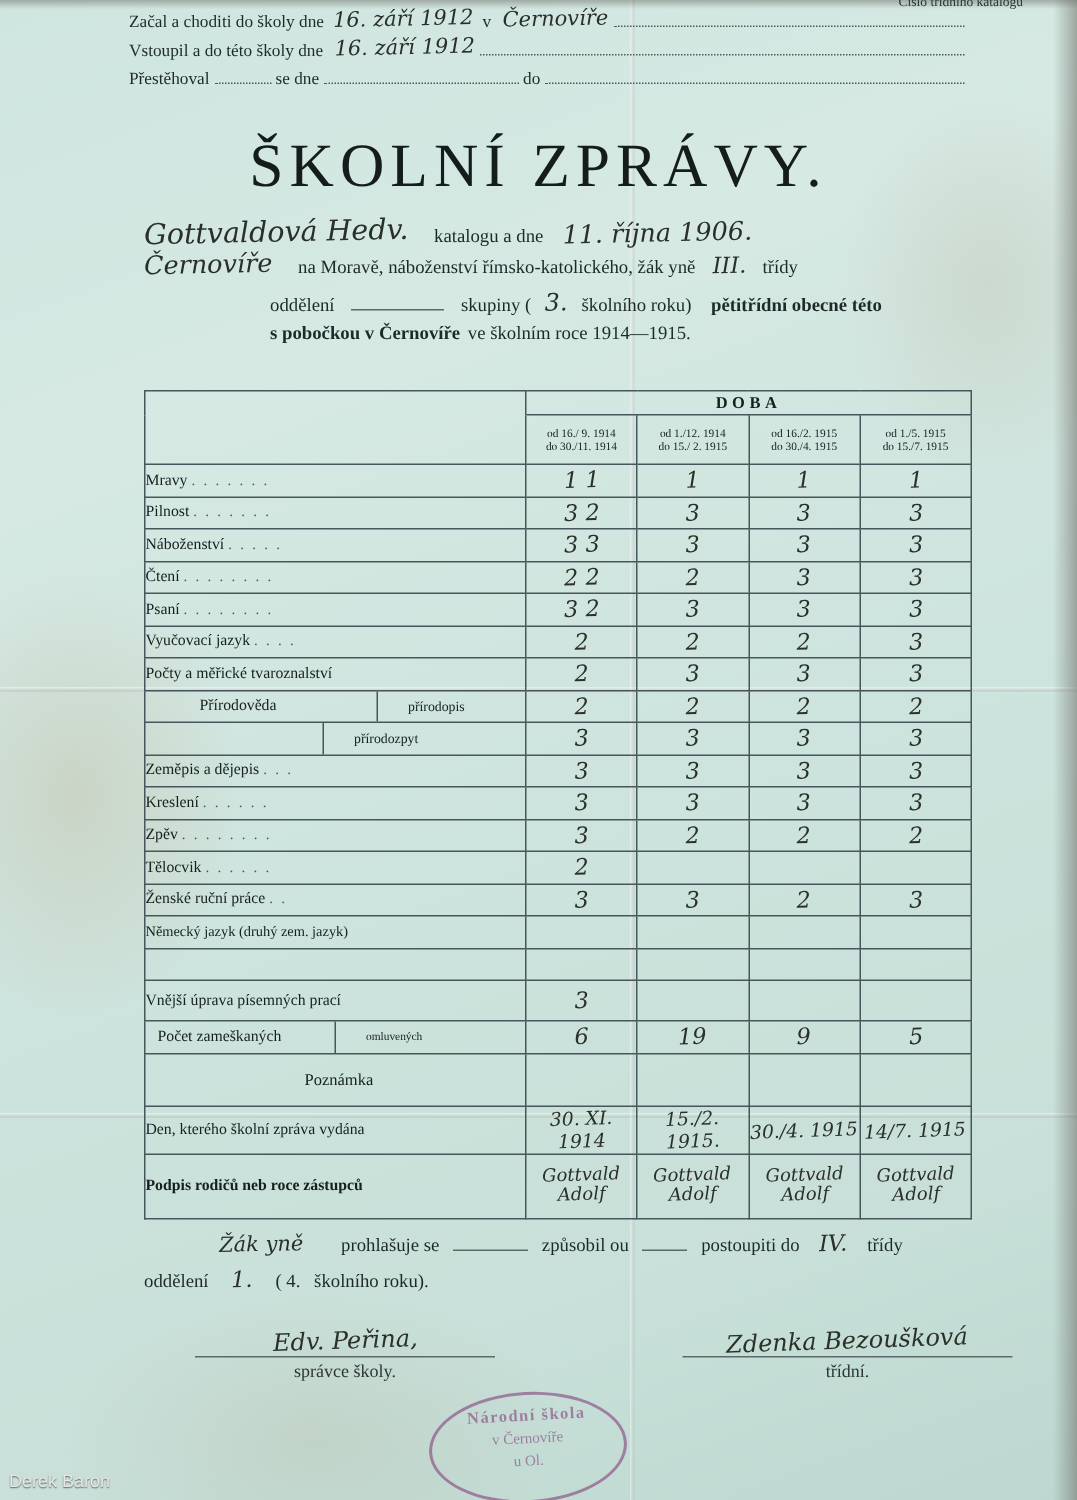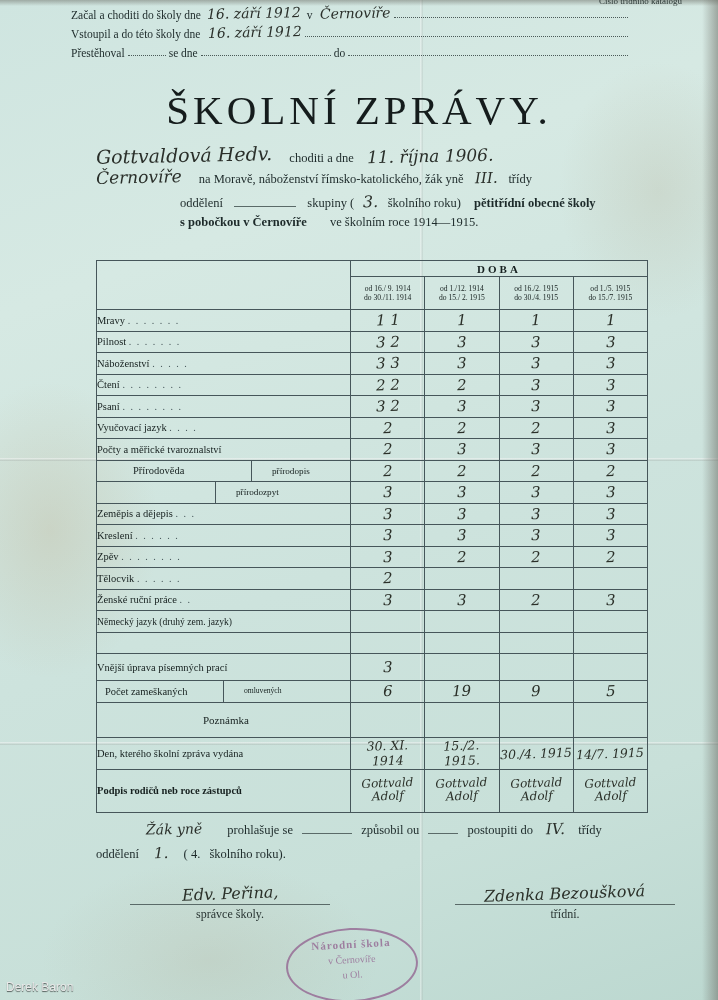--- a/index.html
+++ b/index.html
@@ -39,21 +39,21 @@
   .foldv {
     position:absolute; top:0; bottom:0; width:3px;
     background: linear-gradient(to right, rgba(255,255,255,0.45), rgba(120,130,125,0.18));
     pointer-events:none;
   }
   .foldv-a { left: 420px; }
 
   
   .preamble {
     position: absolute;
-    left: 71px;
+    left: 86px;
     top: 2px;
     width: 560px;
     font-size: 11.5px;
     color: #1d2a2a;
   }
   .pre-row {
     display: flex;
     align-items: flex-end;
     height: 19px;
     white-space: nowrap;
@@ -300,40 +300,40 @@
       <span class="dotline"></span>
     </div>
   </div>
   <div class="topnote">Číslo třídního katalogu</div>
 
   <div class="title">ŠKOLNÍ ZPRÁVY.</div>
 
   <div class="ident">
     <div class="line">
       <span class="hw hw-lg" style="font-size:19px">Gottvaldová Hedv.</span>
-      <span style="margin-left:14px">choditi a dne</span>
+      <span style="margin-left:14px">katalogu a dne</span>
       <span class="hw hw-lg" style="margin-left:10px;font-size:17px">11. října 1906.</span>
     </div>
     <div class="line l2">
       <span class="hw hw-lg" style="font-size:17px">Černovíře</span>
       <span style="margin-left:14px">na Moravě, náboženství římsko-katolického, žák yně</span>
       <span class="hw" style="margin-left:8px;font-size:15px">III.</span>
       <span style="margin-left:8px">třídy</span>
     </div>
     <div class="line">
       <span style="margin-left:84px">oddělení</span>
       <span class="u" style="width:62px;margin:0 8px"></span>
       <span>skupiny (</span>
       <span class="hw" style="margin:0 6px;font-size:16px">3.</span>
       <span>školního roku)</span>
-      <span style="margin-left:10px;font-weight:700">pětitřídní obecné školy</span>
+      <span style="margin-left:10px;font-weight:700">pětitřídní obecné této</span>
     </div>
     <div class="line">
       <span style="margin-left:84px;font-weight:700">s pobočkou v Černovíře</span>
-      <span style="margin-left:20px">ve školním roce 1914—1915.</span>
+      <span style="margin-left:2px">ve školním roce 1914—1915.</span>
     </div>
   </div>
 
   <table class="tbl">
     <tbody>
       <tr>
         <td class="col-lbl" style="border-bottom:none;border-right:1px solid #46565a;"></td>
         <td class="hdr-doba" colspan="4">DOBA</td>
       </tr>
       <tr>

